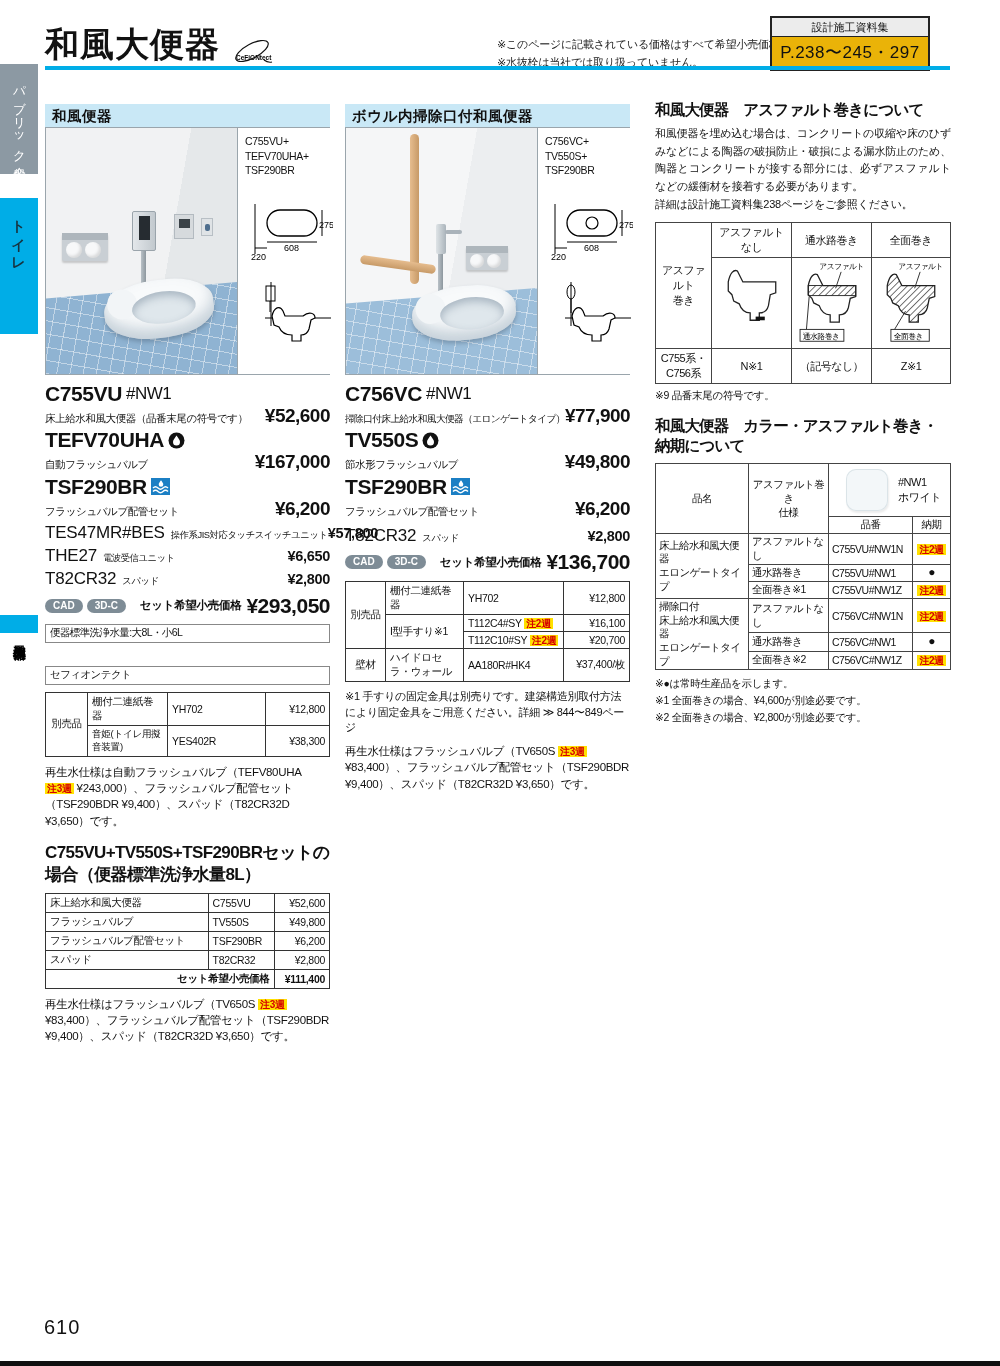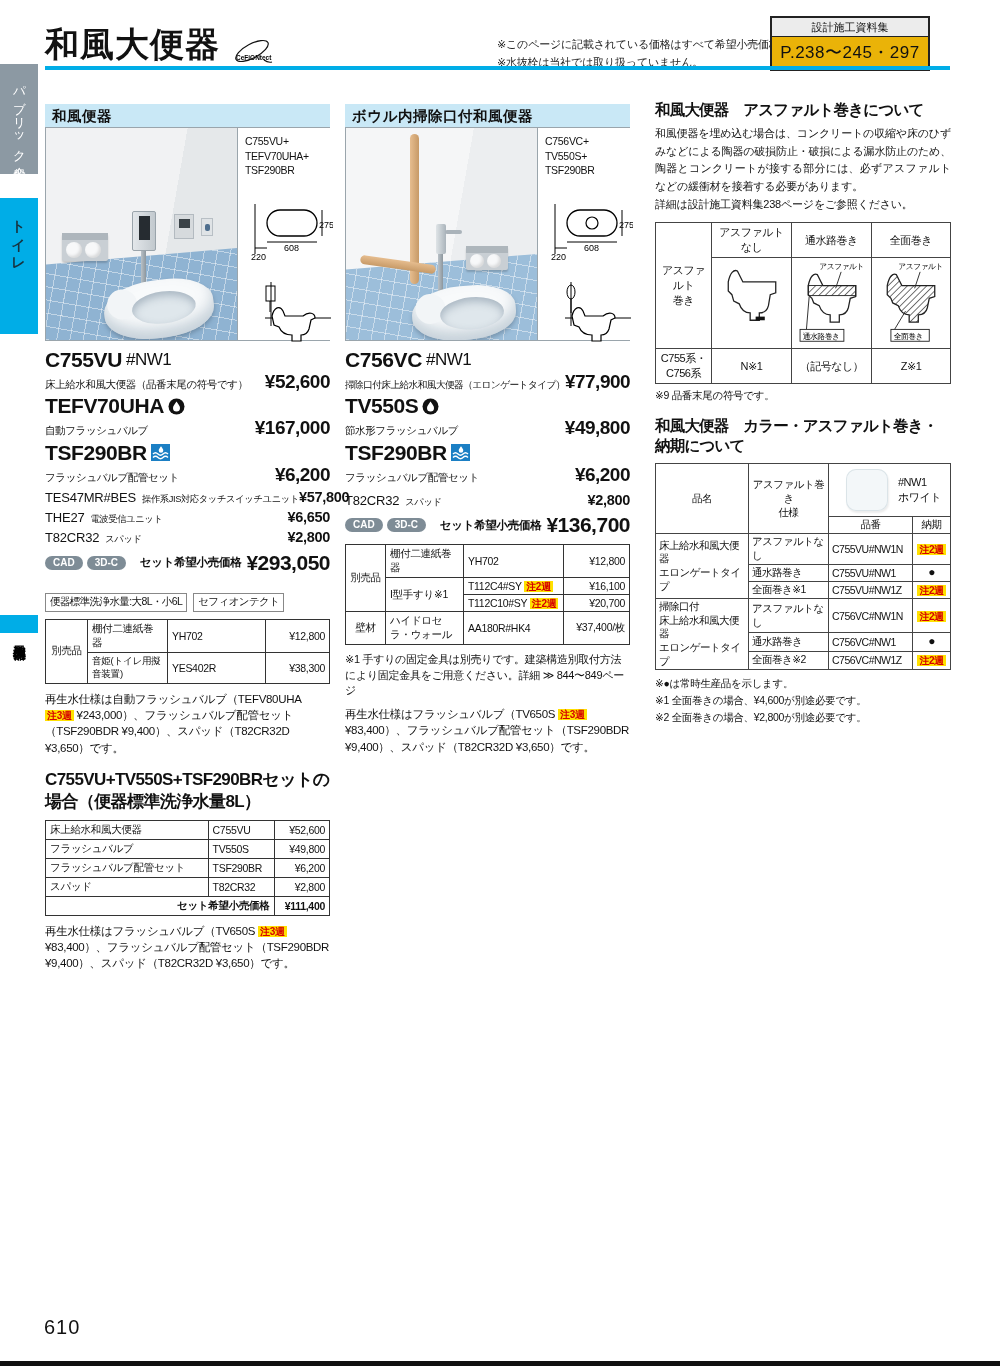--- a/index.html
+++ b/index.html
@@ -28,21 +28,21 @@
   #head-rule { position:absolute; left:45px; top:66px; width:905px; height:4px; background:#00ADE7; }
 
   
   .col { position:absolute; top:104px; }
   #col-left { left:45px; width:285px; }
   #col-mid  { left:345px; width:285px; }
   #col-right{ left:655px; top:100px; width:296px; }
 
   .sec-bar { background:#C9E8F6; font-size:14.5px; font-weight:bold; padding:3px 7px 2px; height:23px; letter-spacing:0.5px; }
 
-  .photo-row { display:flex; height:214px; border:1px solid #9AA5AC; }
+  .photo-row { display:flex; height:248px; border:1px solid #9AA5AC; }
   .photo { position:relative; width:191px; height:100%; overflow:hidden; flex:none; }
   .cap { flex:1; border-left:1px solid #9AA5AC; padding:6px 3px 4px 7px; font-size:10.5px; line-height:1.4; background:#fff; }
   .cap .cl { letter-spacing:-0.3px; }
 
   
   .ph-left { background:linear-gradient(100deg,#f1f2f3 0 62%,#e5e8ea 62%); }
   .ph-mid  { background:linear-gradient(100deg,#f5f6f7 0 56%,#eceef0 56%); }
   .ph-el { position:absolute; }
   .floor { position:absolute; left:0; bottom:0; width:100%; height:92px; background-color:#8FB3D2;
            clip-path:polygon(0 18%,100% 0,100% 100%,0 100%);
@@ -77,31 +77,31 @@
   
   .prod-list { padding-top:8px; }
   .prod-lg { margin-bottom:3px; }
   .code-line { display:flex; align-items:center; gap:4px; font-size:21px; font-weight:bold; line-height:1.05; letter-spacing:-0.4px; }
   .code-suffix { font-size:17px; font-weight:normal; letter-spacing:-0.5px; }
   .desc-line { display:flex; justify-content:space-between; align-items:baseline; line-height:1.12; }
   .desc { font-size:10.5px; letter-spacing:-0.4px; white-space:nowrap; }
   .desc.tight { font-size:9.7px; letter-spacing:-0.6px; }
   .price-lg { font-size:19px; font-weight:bold; letter-spacing:-0.5px; }
   .prod-sm { display:flex; align-items:baseline; margin-top:2px; line-height:1.25; }
-  .code-sm { font-size:13px; letter-spacing:-0.2px; white-space:nowrap; }
+  .code-sm { font-size:17px; letter-spacing:-0.2px; white-space:nowrap; }
   .desc-sm { font-size:9.3px; margin-left:6px; letter-spacing:-0.4px; white-space:nowrap; }
   .price-sm { margin-left:auto; font-size:14.5px; font-weight:bold; letter-spacing:-0.3px; }
   .icon-wrap { display:inline-flex; align-items:center; }
 
   .badge-row { display:flex; align-items:center; margin-top:4px; }
   .pill { background:#7E8C96; color:#fff; font-size:10px; font-weight:bold; border-radius:9px; padding:1px 8px 2px; margin-right:4px; }
   .setp-label { margin-left:auto; font-size:11.5px; font-weight:bold; letter-spacing:-0.3px; }
   .setp-val { font-size:21px; font-weight:bold; margin-left:5px; letter-spacing:-0.5px; }
 
-  .feat-row { margin-top:18px; display:flex; gap:6px; }
+  .feat-row { margin-top:6px; display:flex; gap:23px;flex-direction:column; }
   .feat { border:1px solid #888; font-size:10.5px; padding:1px 4px 2px; letter-spacing:-0.6px; white-space:nowrap; }
 
   table { border-collapse:collapse; }
   .tbl { width:100%; margin-top:7px; }
   .tbl td { border:1px solid #333; font-size:10.5px; padding:2px 4px; vertical-align:middle; letter-spacing:-0.3px; }
   .tc { text-align:center; } .trt { text-align:right; }
 
   .note { margin-top:7px; font-size:11.5px; line-height:1.42; letter-spacing:-0.3px; }
   .lead { display:inline-block; line-height:1.1; }
   .lead-badge { background:#FFE100; color:#D60000; font-weight:bold; font-size:10px; padding:0 2px; }

